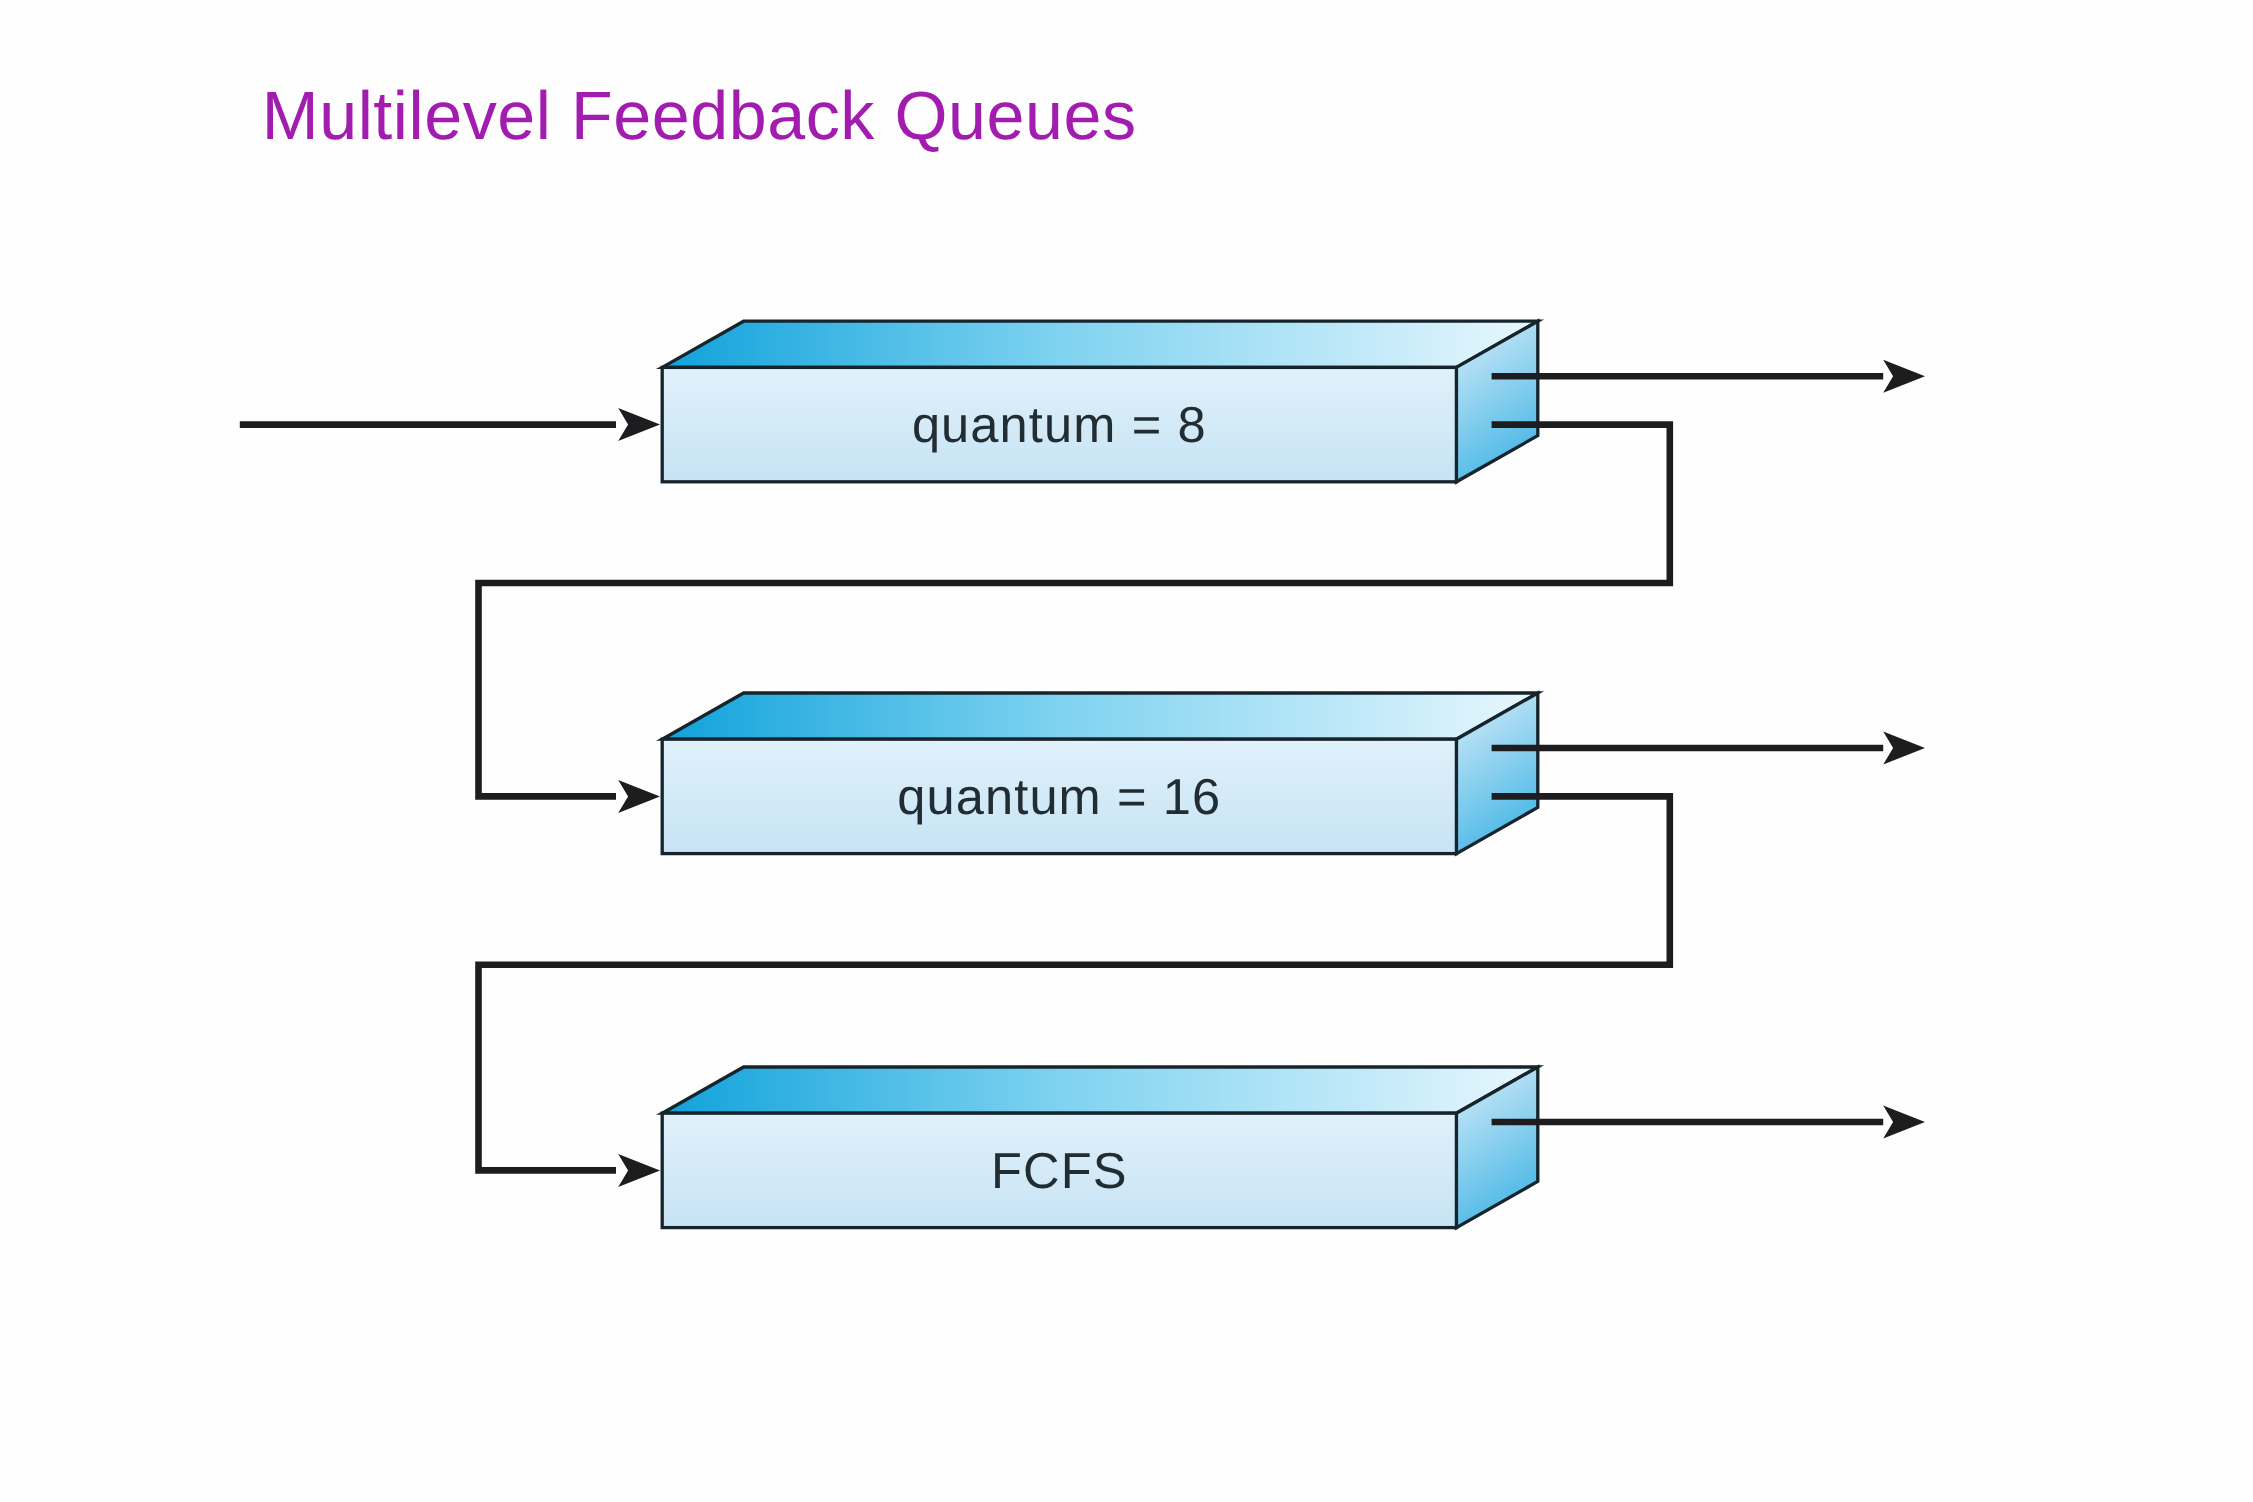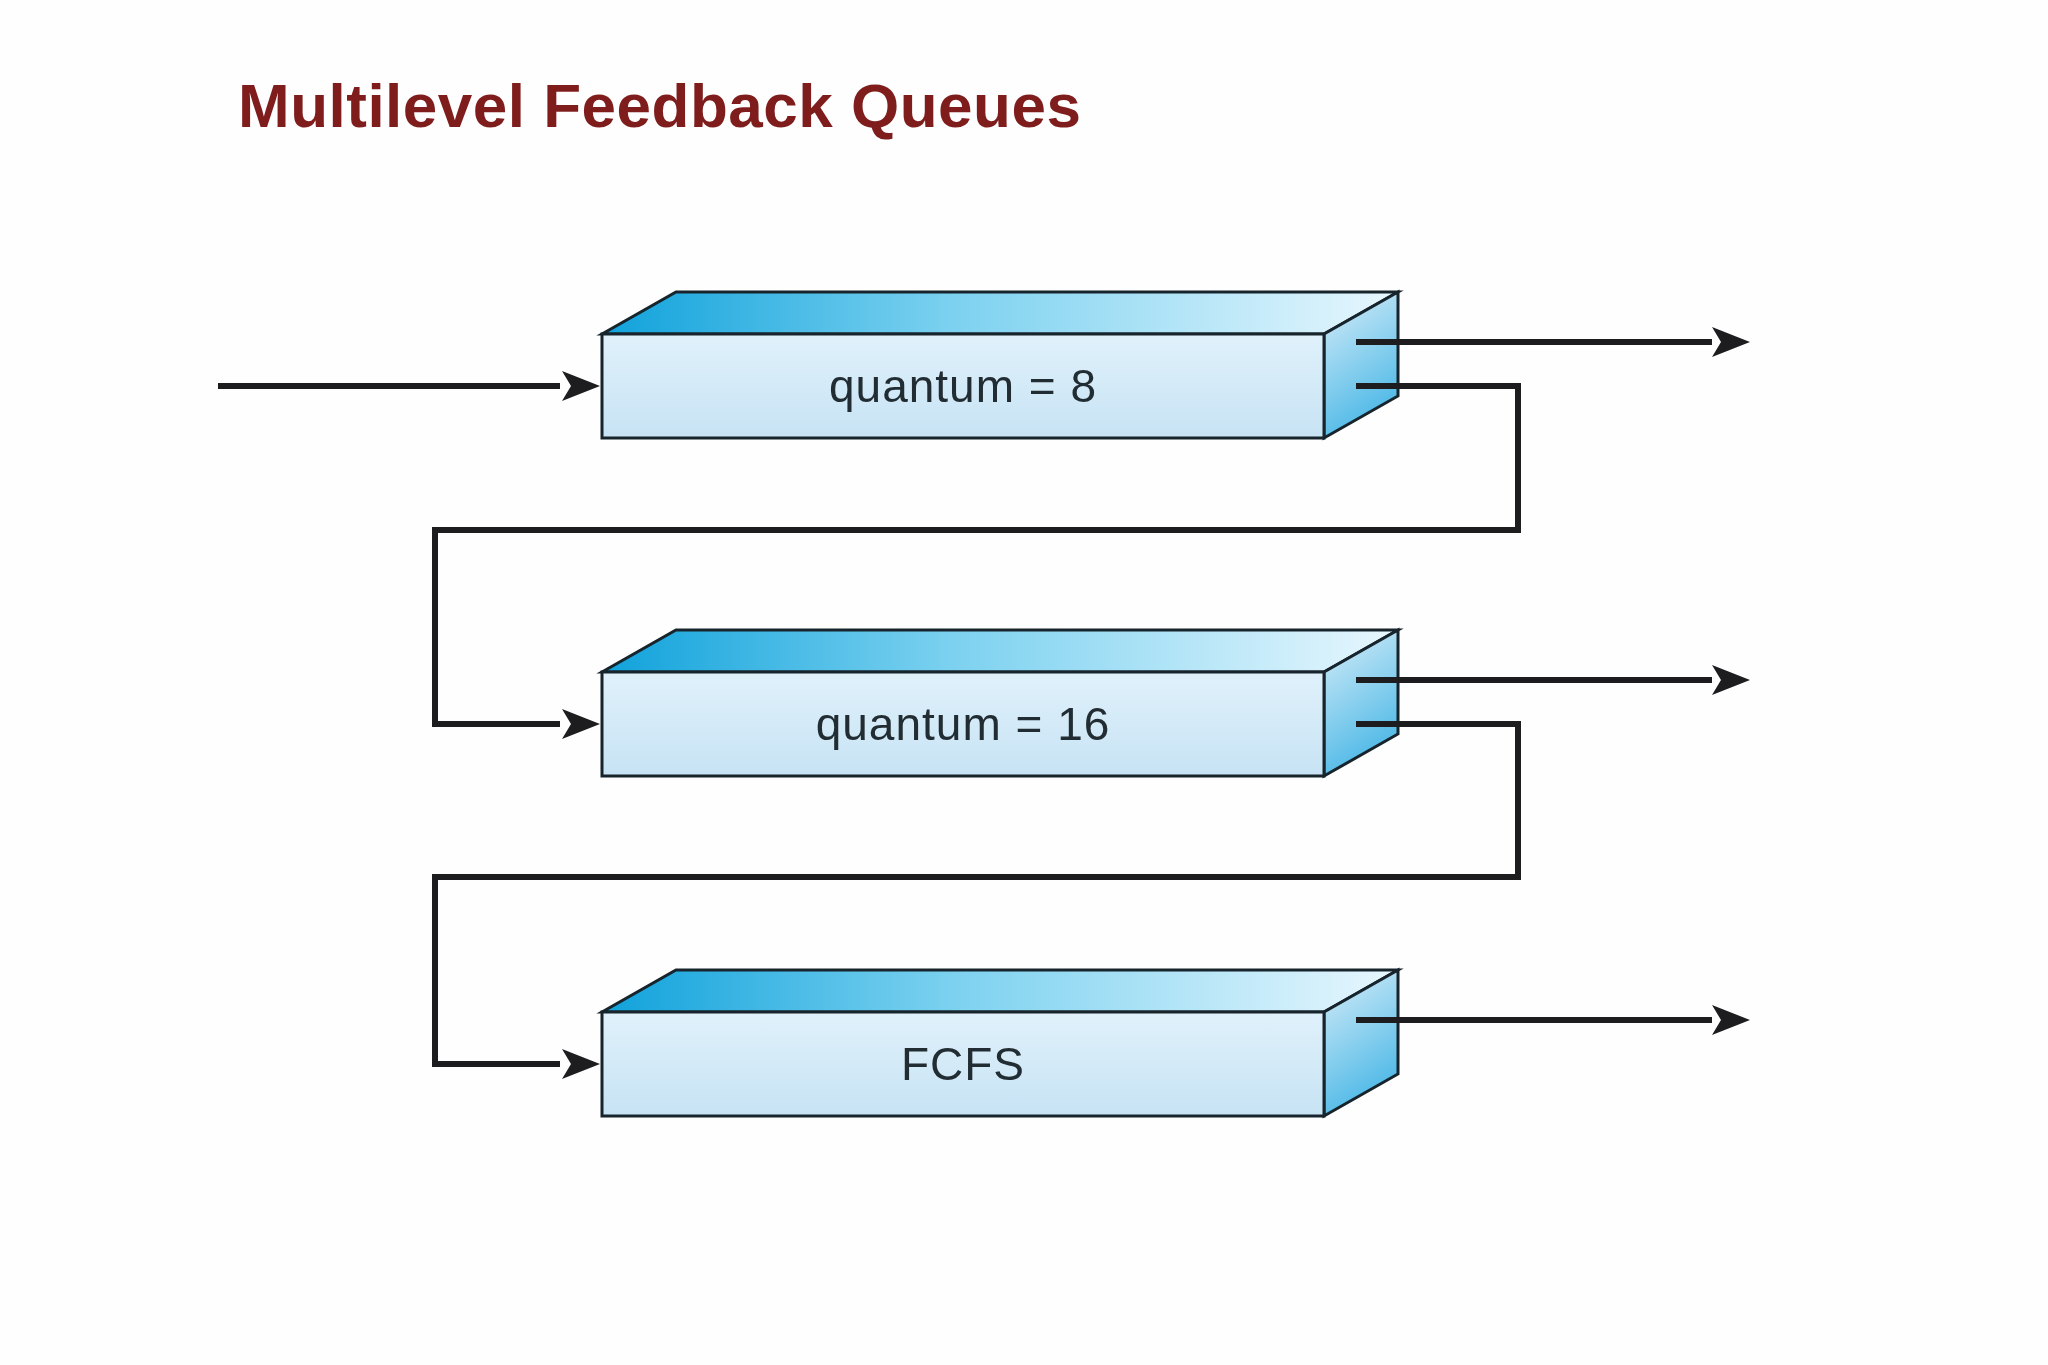--- a/index.html
+++ b/index.html
@@ -13,23 +13,23 @@
     width: 2048px;
     height: 1365px;
     background: #fefefe;
     overflow: hidden;
   }
   .slide-title {
     position: absolute;
     left: 238px;
     top: 70px;
     font-size: 62px;
-    font-weight: 700;
+    font-weight: 400;
     letter-spacing: 0.5px;
-    color: #7f1d1d;
+    color: #a21caf;
     white-space: nowrap;
   }
   .diagram-svg {
     position: absolute;
     left: 0;
     top: 0;
   }
   .queue-label {
     font-family: "Liberation Sans", sans-serif;
     font-size: 46px;

